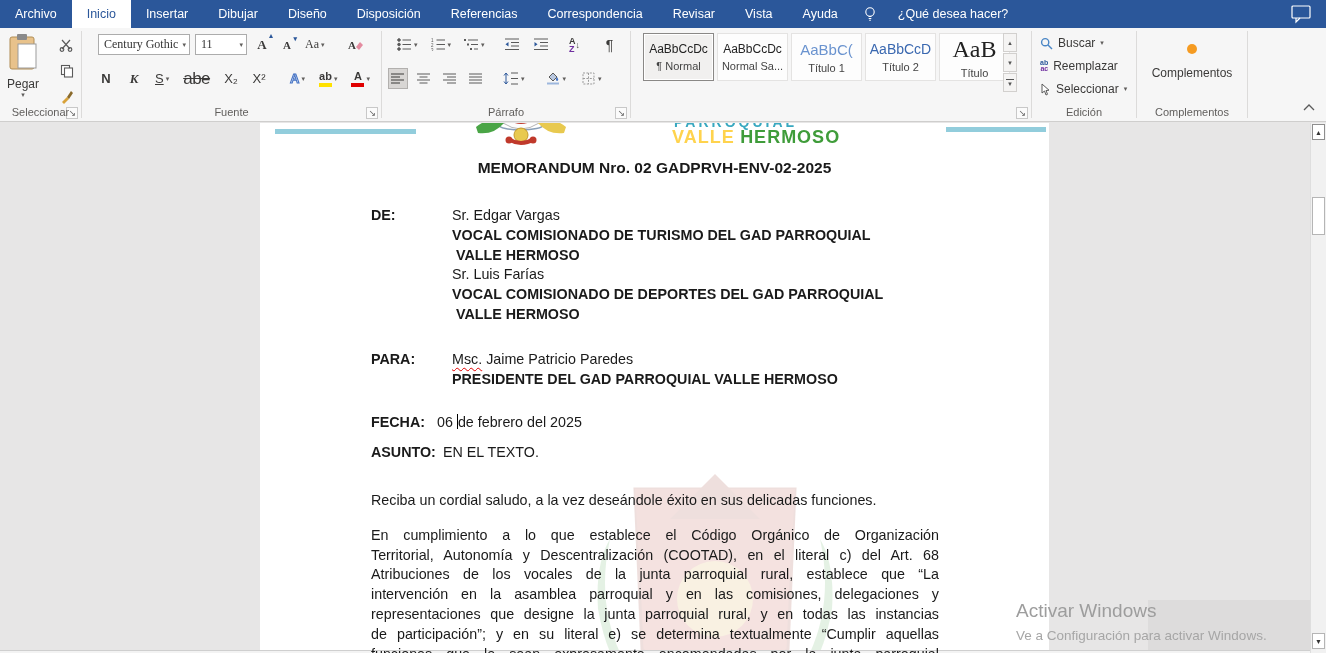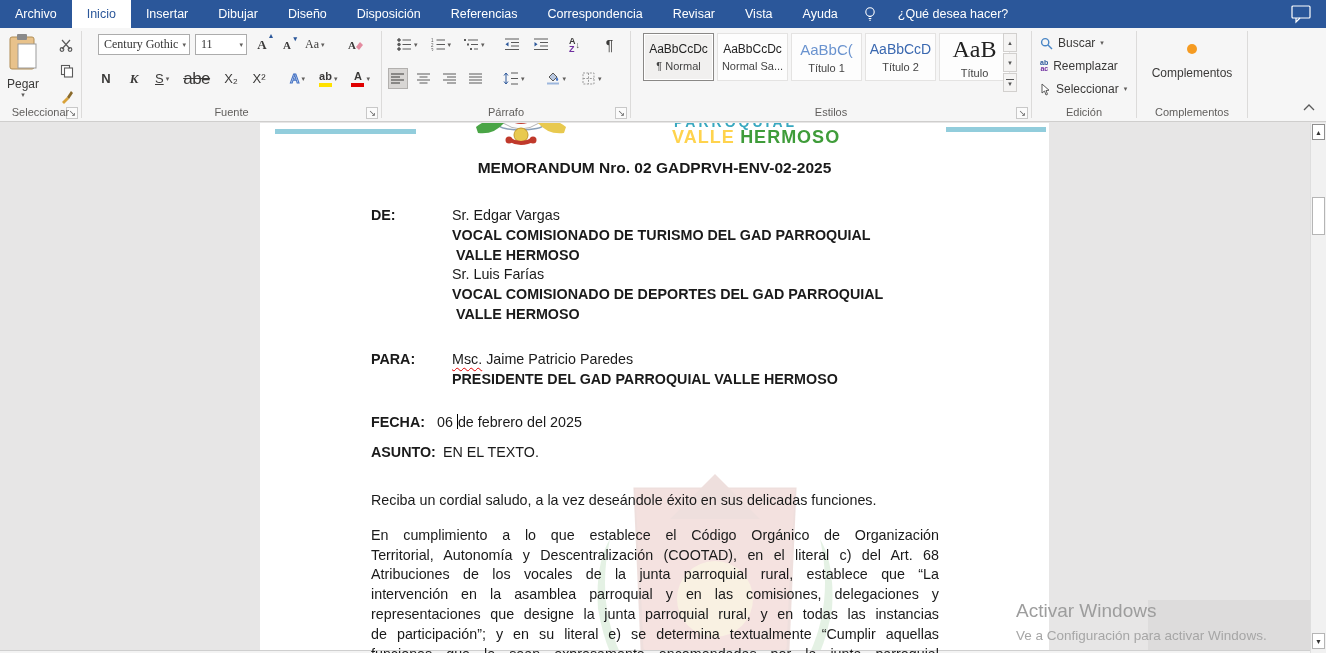--- a/index.html
+++ b/index.html
@@ -394,21 +394,20 @@
           <div class="sample big">AaB</div>
           <div class="sname">Título</div>
         </div>
       </div>
       <div class="gal-scroll">
         <span class="gal-btn">▲</span>
         <span class="gal-btn">▼</span>
         <span class="gal-btn"><span class="line"></span>▼</span>
       </div>
       <span class="launcher">↘</span>
-      <div class="glabel">Estilos</div>
     </div>
     <div class="vsep" style="left:1031px;"></div>
 
     <div class="rgroup" style="left:1032px; width:104px;">
       <div class="e-row" style="top:8px;">
         <svg class="ic" width="13" height="13" viewBox="0 0 13 13" fill="none" stroke="#4a86c5" stroke-width="1.4">
             <circle cx="5.2" cy="5.2" r="3.6"></circle>
             <path d="M8 8 L12 12"></path>
           </svg>
         <span>Buscar</span>

